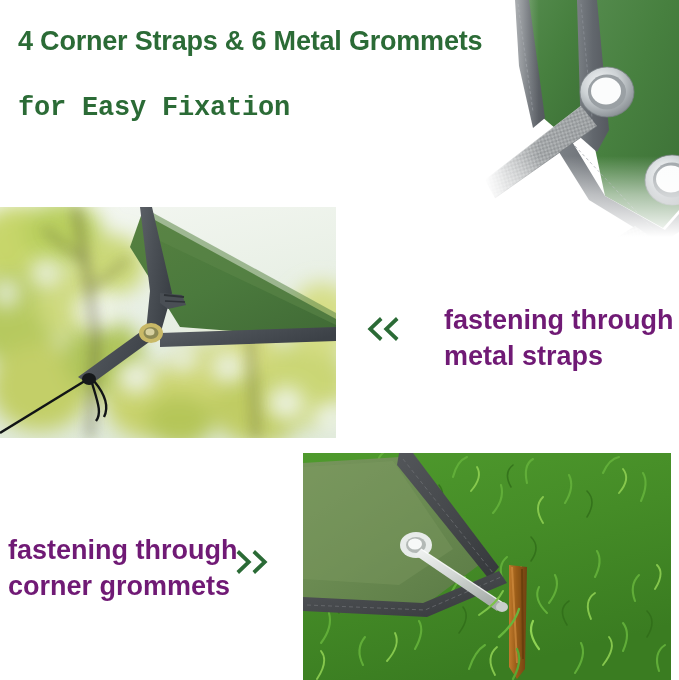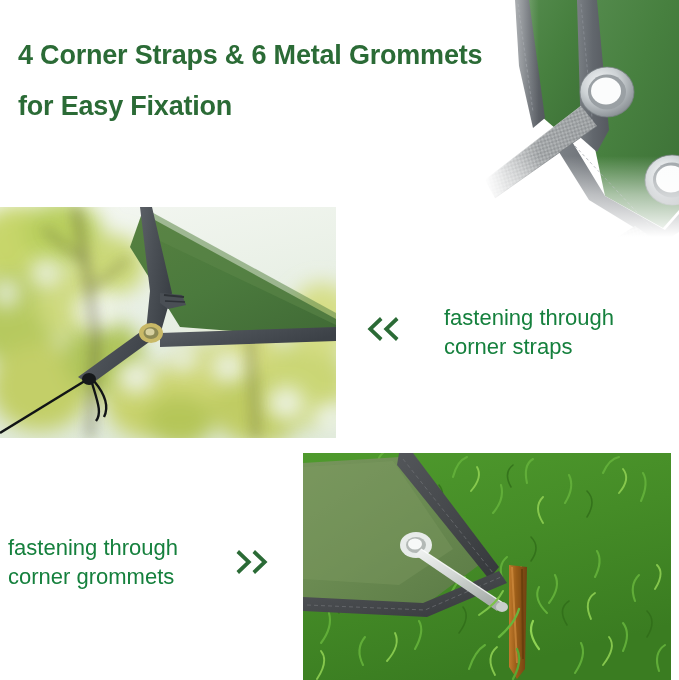--- a/index.html
+++ b/index.html
@@ -13,46 +13,47 @@
     height: 680px;
     background: #ffffff;
     overflow: hidden;
     font-family: "Liberation Sans", sans-serif;
   }
 
   
   .headline {
     position: absolute;
     left: 18px;
-    top: 42px;
+    top: 28px;
     width: 640px;
     z-index: 30;
     pointer-events: none;
   }
   .headline-line {
     font-size: 27px;
     font-weight: bold;
     color: #2b6b36;
     letter-spacing: -0.2px;
     line-height: 1.0;
     white-space: nowrap;
     -webkit-text-stroke: 3.2px #ffffff;
     paint-order: stroke fill;
   }
   .headline-line.l2 {
-    margin-top: 24px;
+    margin-top: 40px;
+    font-family: Liberation Mono, monospace;
   }
 
   
   .callout {
     position: absolute;
     z-index: 20;
-    font-size: 22px;
-    font-weight: normal;
-    color: #15803d;
+    font-size: 27px;
+    font-weight: bold;
+    color: #701a75;
     line-height: 1.32;
     white-space: nowrap;
   }
   .callout-straps {
     left: 444px;
     top: 303px;
   }
   .callout-grommets {
     left: 8px;
     top: 533px;
@@ -309,21 +310,21 @@
     <svg class="chev" viewBox="0 0 17 26">
       <path d="M 14 1 L 16.5 4 L 7 13 L 16.5 22 L 14 25 L 1.5 13 Z" fill="#2b6b36"></path>
     </svg>
     <svg class="chev" viewBox="0 0 17 26">
       <path d="M 14 1 L 16.5 4 L 7 13 L 16.5 22 L 14 25 L 1.5 13 Z" fill="#2b6b36"></path>
     </svg>
   </div>
 
   <div class="callout callout-straps">
     <div>fastening through</div>
-    <div>corner straps</div>
+    <div>metal straps</div>
   </div>
 
   <div class="callout callout-grommets">
     <div>fastening through</div>
     <div>corner grommets</div>
   </div>
 
   <div class="chevrons chevrons-right">
     <svg class="chev" viewBox="0 0 17 26">
       <path d="M 3 1 L 0.5 4 L 10 13 L 0.5 22 L 3 25 L 15.5 13 Z" fill="#2b6b36"></path>

